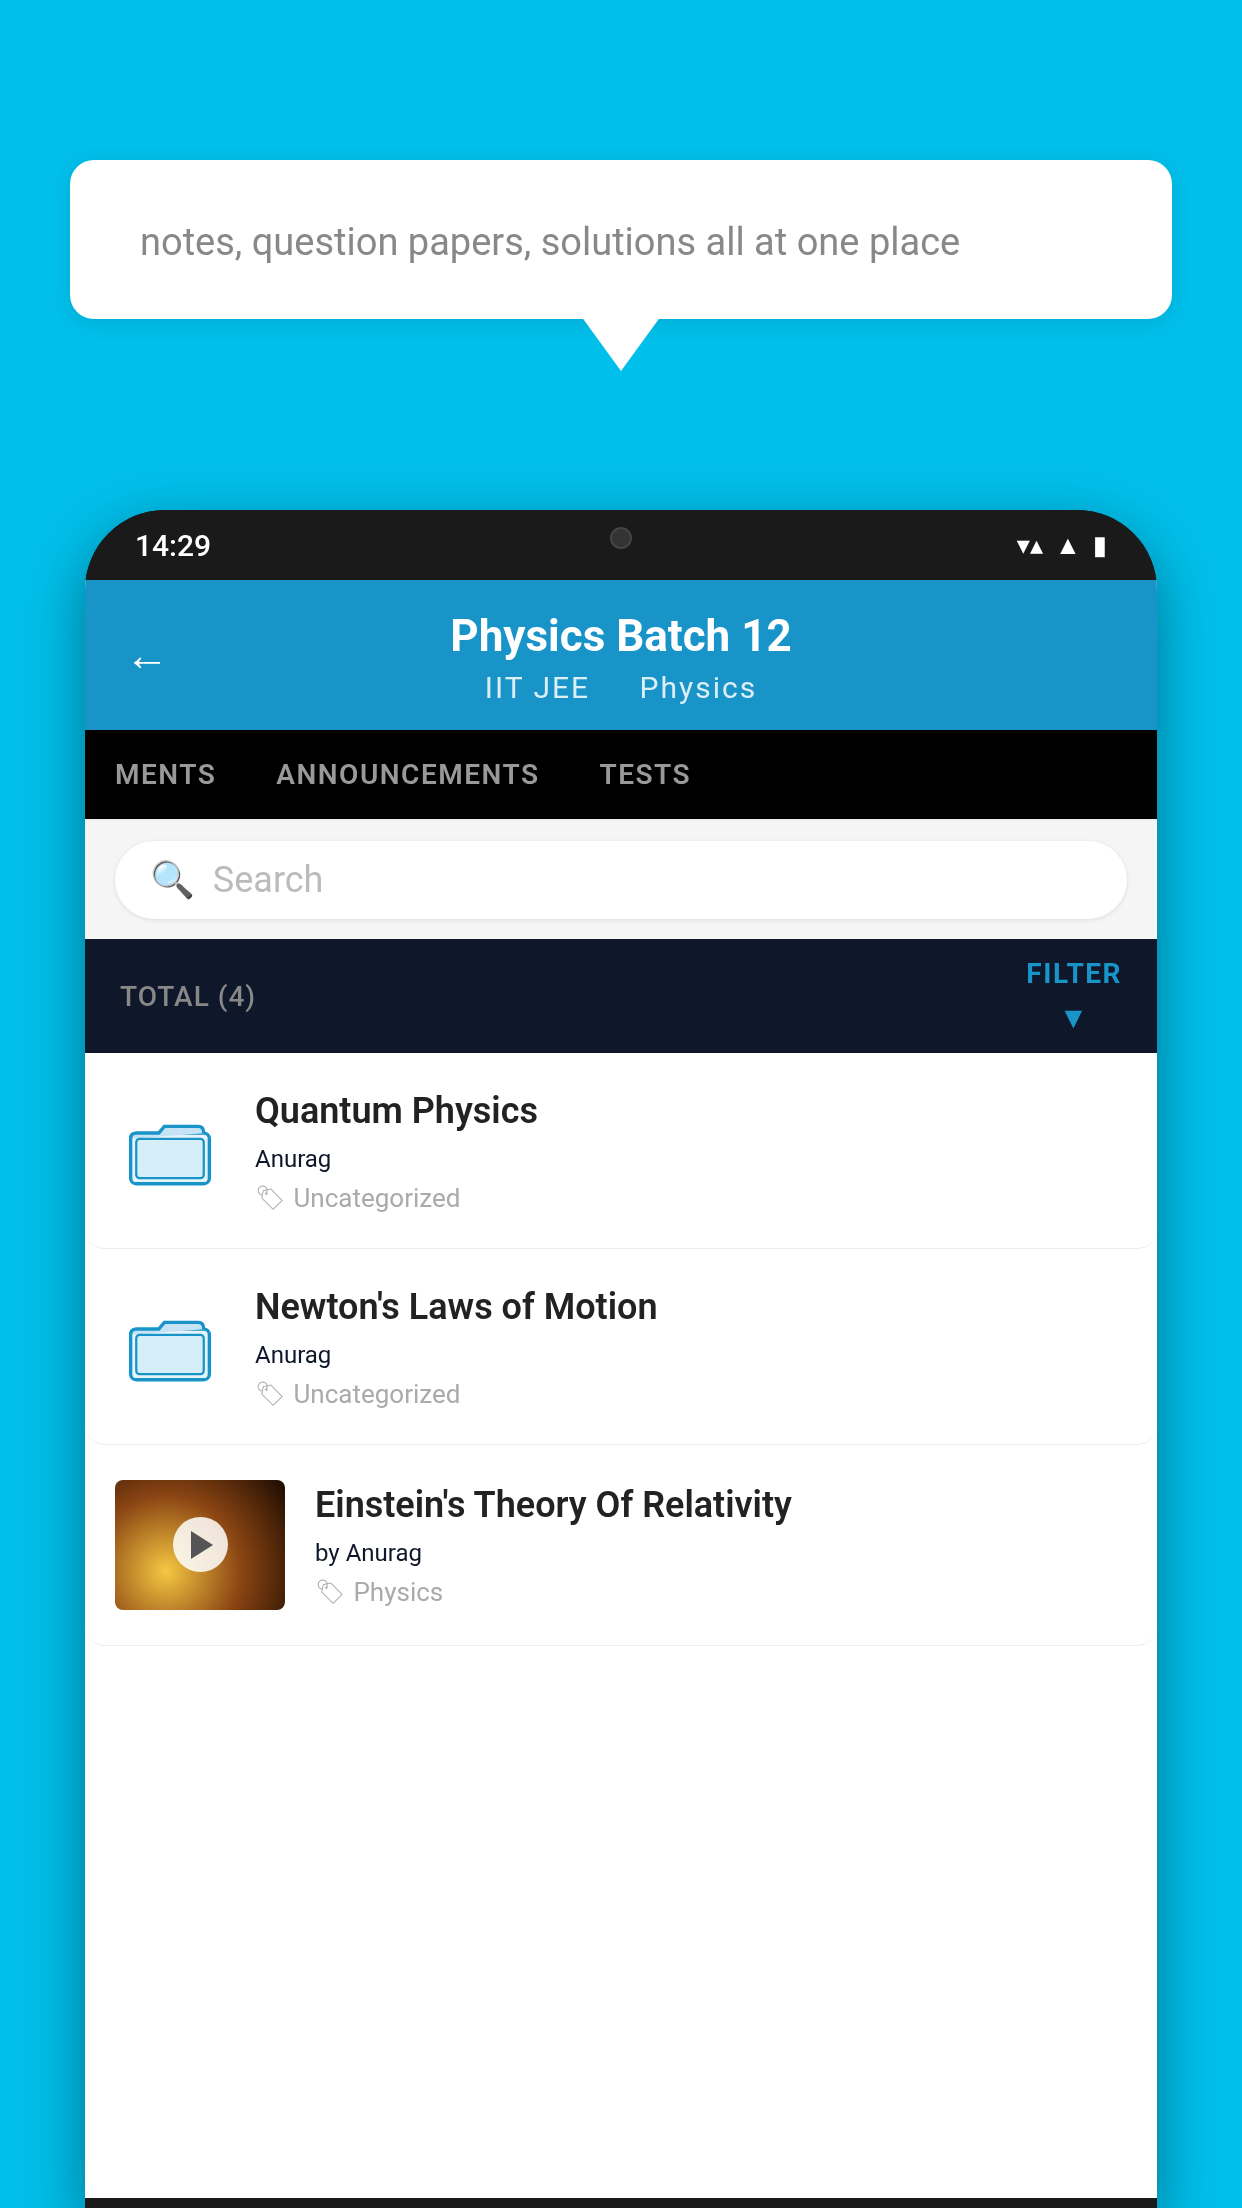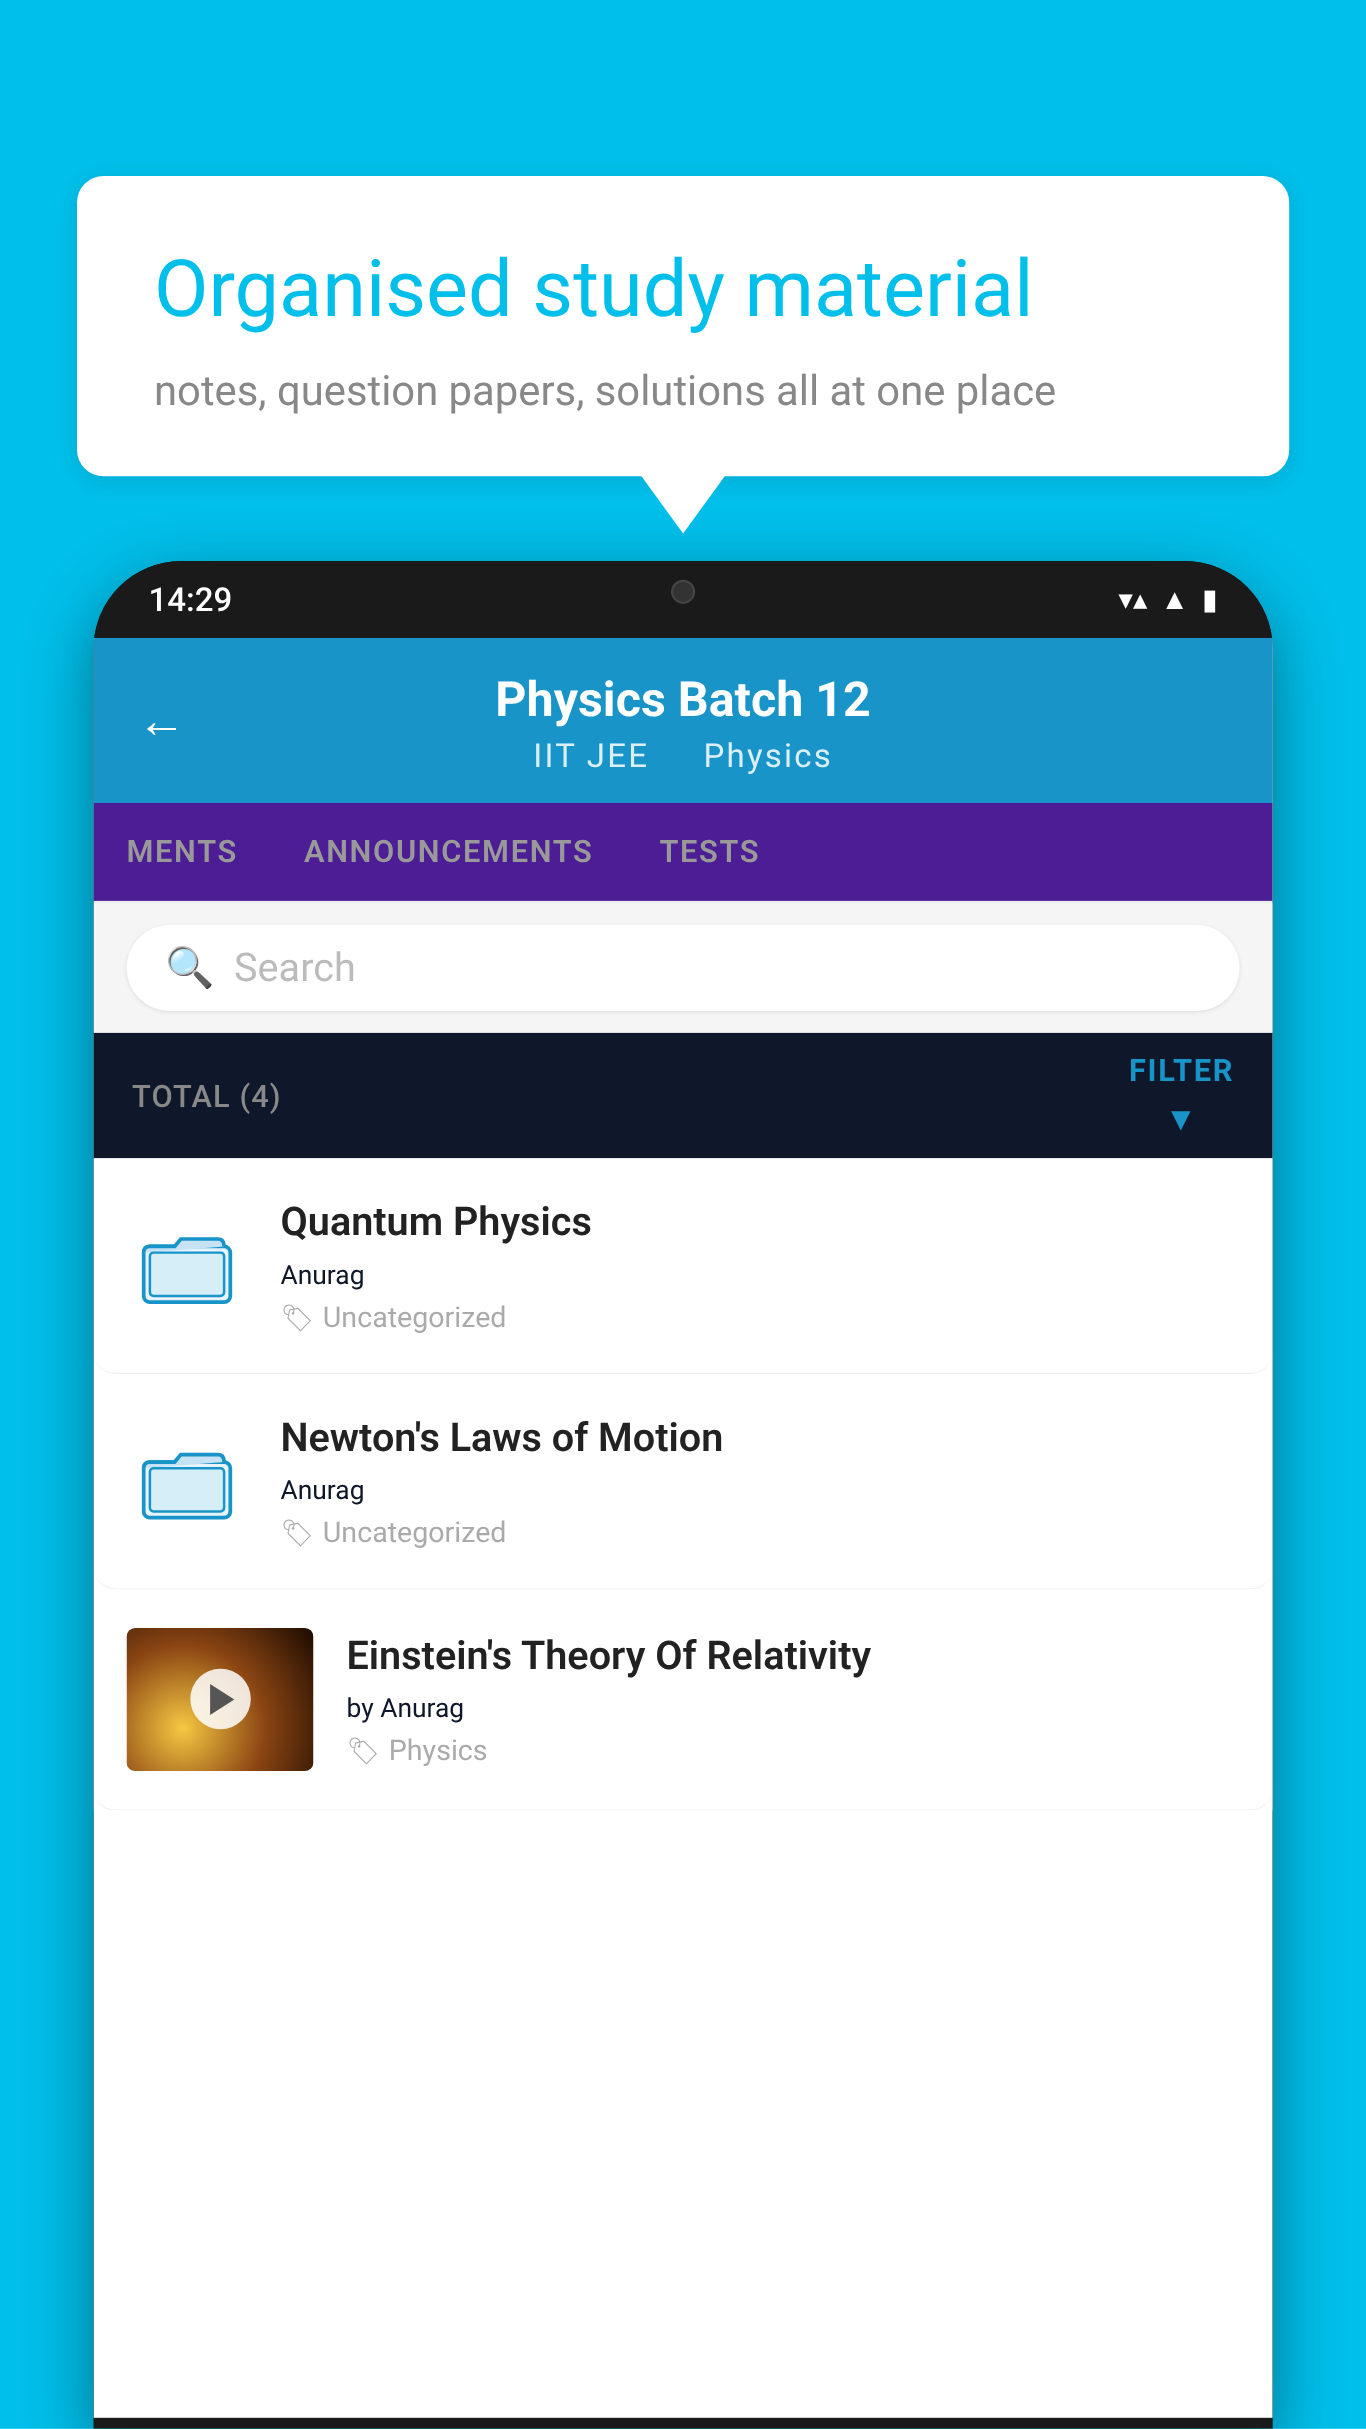--- a/index.html
+++ b/index.html
@@ -151,21 +151,21 @@
       font-size: 30px;
       letter-spacing: 2px;
     }
 
     .header-subtitle span {
       margin: 0 10px;
     }
 
     
     .tabs-bar {
-      background: #4c1d95;
+      background: #000000;
       display: flex;
       border-bottom: 2px solid #eee;
       overflow-x: auto;
     }
 
     .tab-item {
       padding: 28px 30px;
       color: #999;
       font-size: 28px;
       font-weight: 600;
@@ -344,21 +344,20 @@
     .tag-icon {
       font-size: 24px;
       color: #aaa;
     }
   </style>
 </head>
 <body>
 
 <div class="speech-bubble-container">
   <div class="speech-bubble">
-    <div class="bubble-title">Organised study material</div>
     <div class="bubble-subtitle">notes, question papers, solutions all at one place</div>
   </div>
 </div>
 
 <div class="phone-frame">
 
   <div class="phone-top">
     <span class="status-time">14:29</span>
     <div class="notch">
       <div class="camera-dot"></div>

